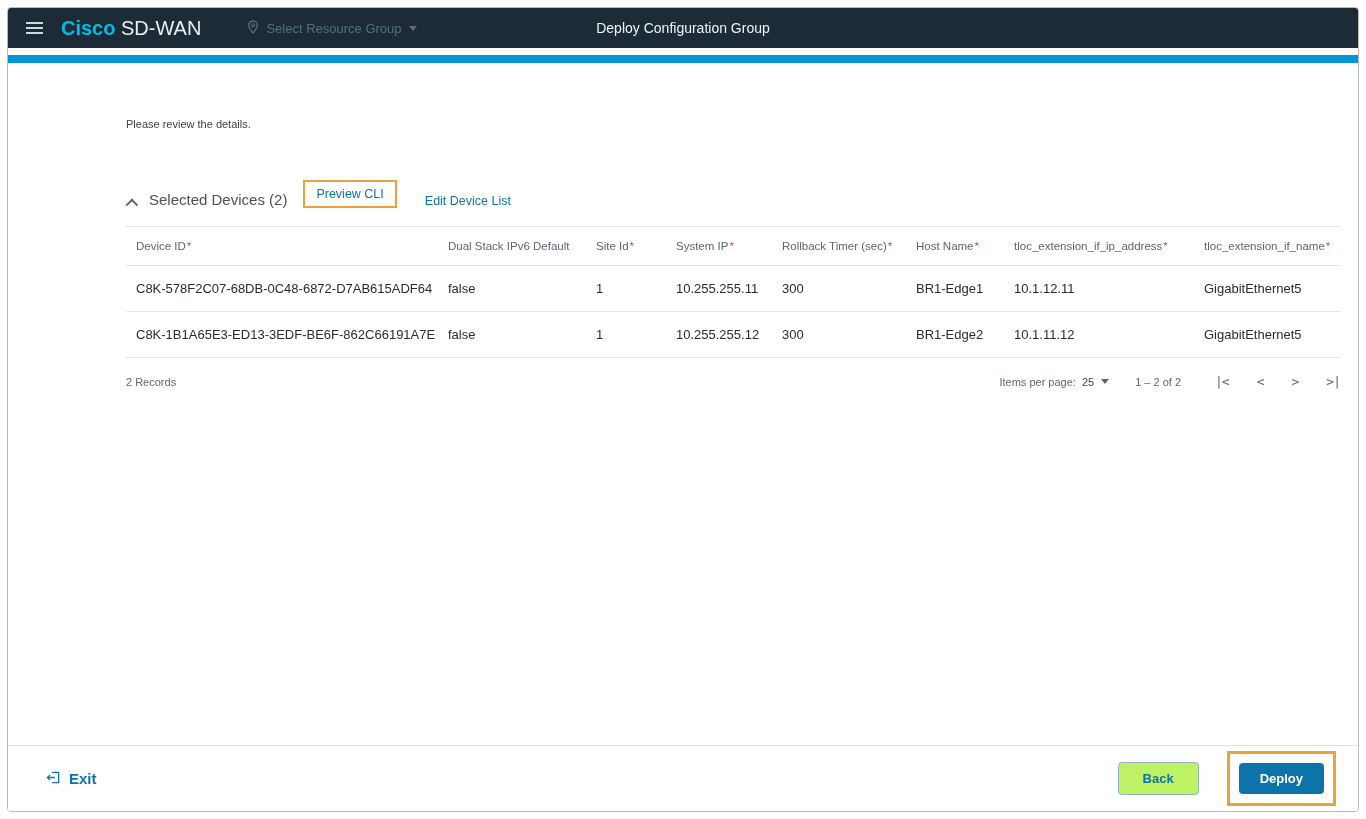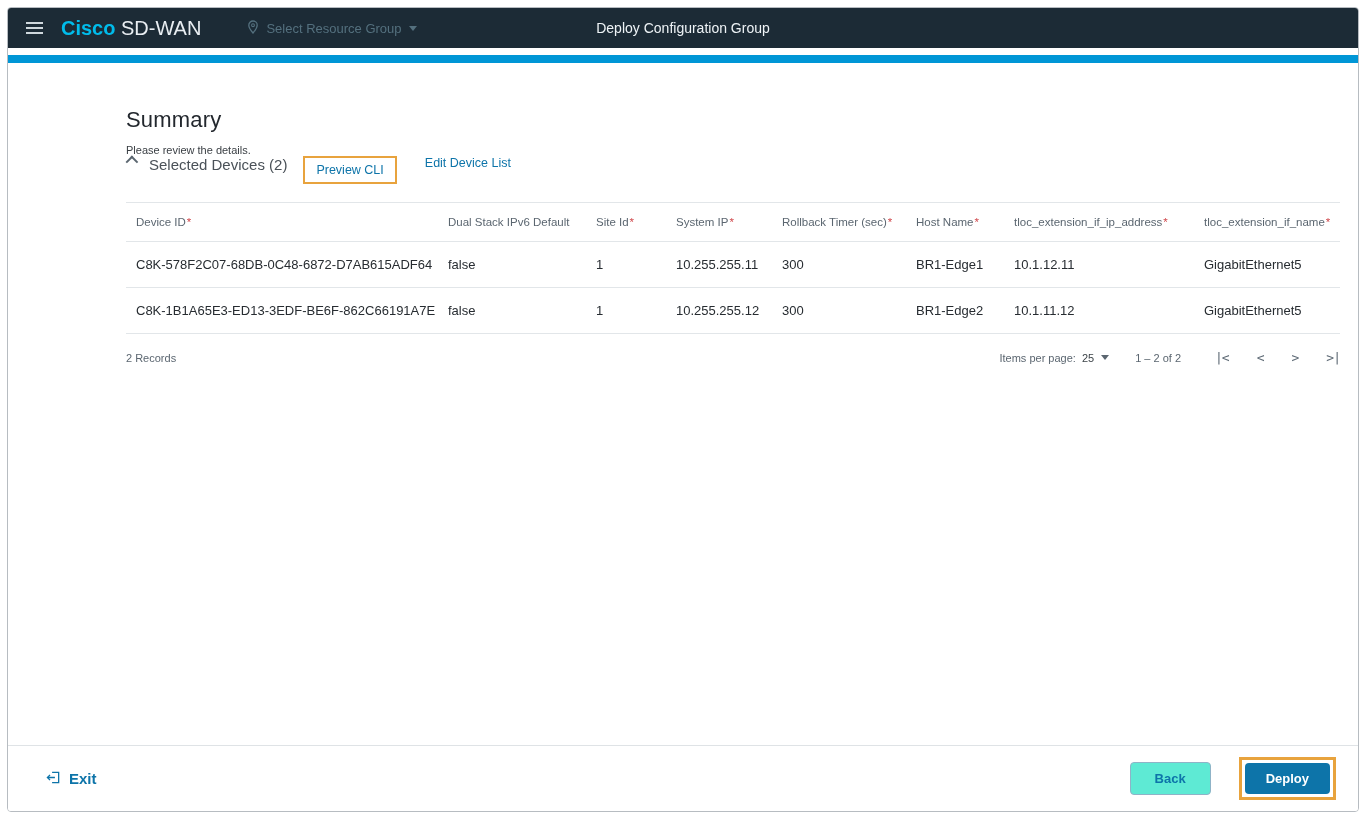--- a/index.html
+++ b/index.html
@@ -25,21 +25,21 @@
     color:#eef3f6; font-size:14px; white-space:nowrap; }
 
   .topbar-gap { height:7px; background:#fff; flex-shrink:0; }
   .accent-bar { height:8px; background:#0096d6; flex-shrink:0; }
 
   
   main { flex:1; padding:44px 18px 0 118px; overflow:hidden; }
   .page-title { font-size:22px; font-weight:400; color:#23282e; letter-spacing:.2px; }
   .page-subtitle { margin-top:11px; font-size:11px; color:#393e43; }
 
-  .section-row { display:flex; align-items:flex-start; }
+  .section-row { margin-top:50px; display:flex; align-items:flex-end; }
   .collapse-caret { width:9px; height:9px; border-top:2px solid #5b6670;
     border-right:2px solid #5b6670; transform:rotate(-45deg) translateY(2px);
     display:inline-block; cursor:pointer; }
   .section-label { font-size:15px; color:#4a5158; margin-left:14px; }
   .annot { border:2px solid #e8a33d; display:inline-flex; align-items:center; }
   .preview-annot { margin-left:16px; padding:5px 11px; }
   .link { color:#0d74a9; font-size:12.5px; text-decoration:none; cursor:pointer; white-space:nowrap; }
   .edit-link { margin-left:28px; }
 
   
@@ -65,22 +65,22 @@
     font-family:"DejaVu Sans Mono", monospace; }
 
   
   .actionbar { border-top:1px solid #dfe3e6; height:66px; display:flex;
     align-items:center; padding:0 22px 0 38px; flex-shrink:0; background:#fff; }
   .exit-link { color:#0d74a9; font-size:15px; font-weight:600; display:inline-flex;
     align-items:center; gap:8px; cursor:pointer; }
   .actionbar-right { margin-left:auto; display:flex; align-items:center; gap:28px; }
   .btn { font-size:13px; font-weight:600; border-radius:4px; padding:8px 24px;
     cursor:pointer; font-family:"Liberation Sans", sans-serif; }
-  .btn-back { background:#5eead4; color:#0d74a9; border:1px solid #8fb3c7; }
-  .deploy-annot { padding:3px; border-width:3px; }
+  .btn-back { background:#bef264; color:#0d74a9; border:1px solid #8fb3c7; }
+  .deploy-annot { padding:9px; border-width:3px; }
   .btn-deploy { background:#0d74a9; color:#fff; border:none; padding:8px 21px; }
 </style>
 </head>
 <body>
 
 <div class="window">
 
   <header class="topbar">
     <span class="hamburger">
         <i></i>
@@ -100,21 +100,20 @@
       </span>
       <span>Select Resource Group</span>
       <span class="caret-down"></span>
     </span>
     <span class="topbar-title">Deploy Configuration Group</span>
   </header>
   <div class="topbar-gap"></div>
   <div class="accent-bar"></div>
 
   <main>
-    <h1 class="page-title">Summary</h1>
     <p class="page-subtitle">Please review the details.</p>
 
     <div class="section-row">
       <span class="collapse-caret"></span>
       <span class="section-label">Selected Devices (2)</span>
       <span class="annot preview-annot">
         <a class="link">Preview CLI</a>
       </span>
       <a class="link edit-link">Edit Device List</a>
     </div>

